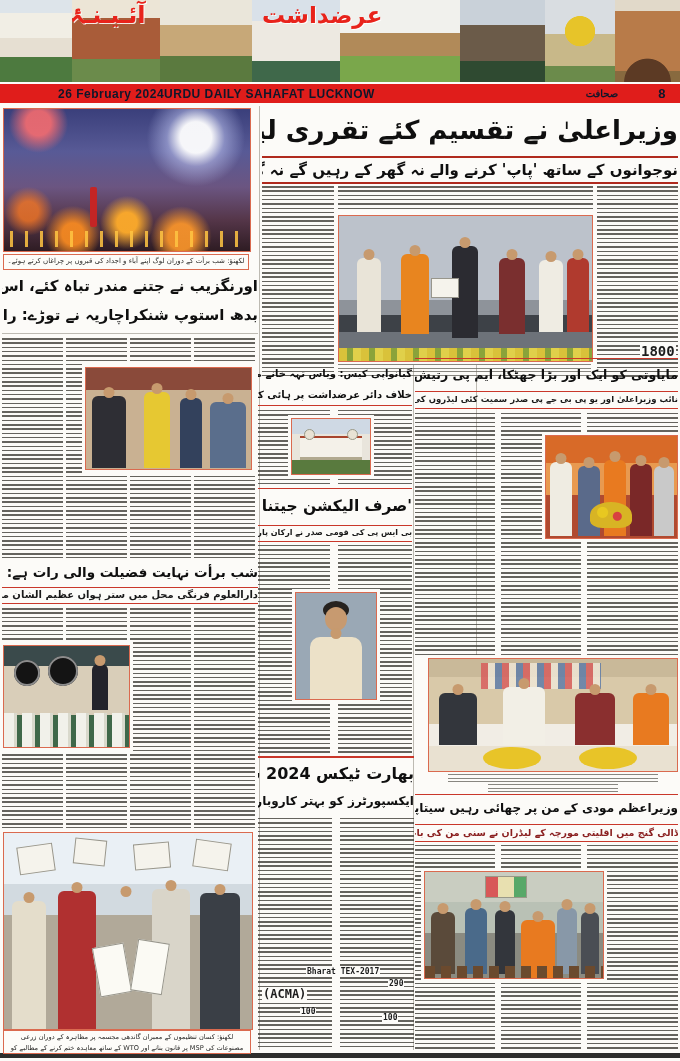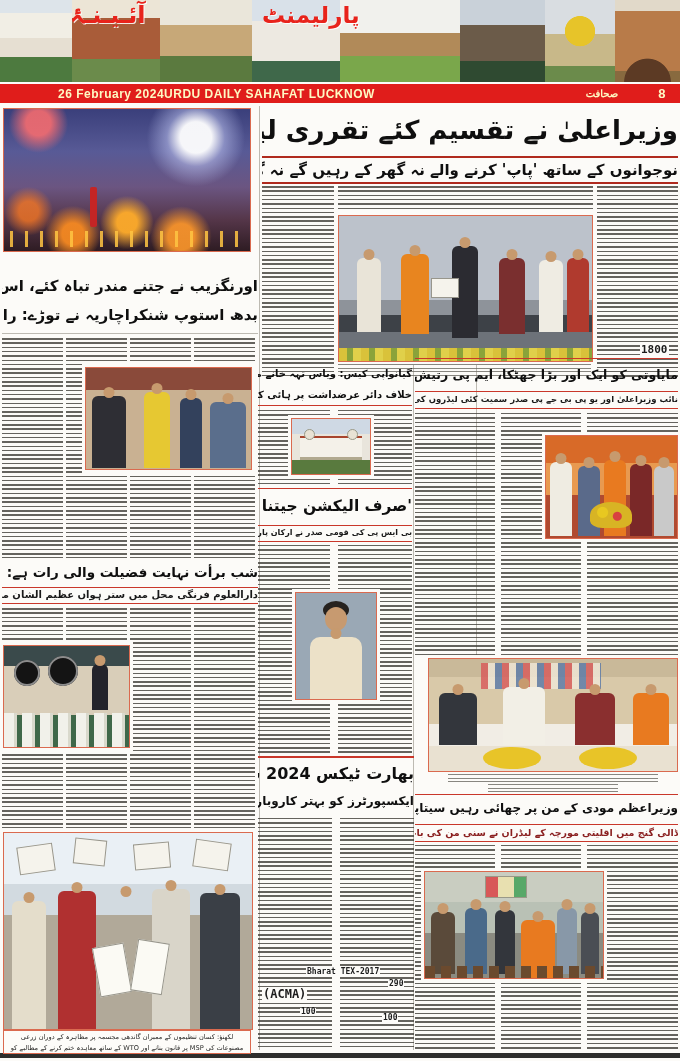--- a/index.html
+++ b/index.html
@@ -24,21 +24,21 @@
   .fg:before{content:"";position:absolute;top:-9px;left:50%;transform:translateX(-50%);
              width:11px;height:11px;border-radius:50%;background:#c79a6e;}
   .pl{position:absolute;background:#f5f3ec;border:1px solid #98968c;}
   .dot{position:absolute;border-radius:50%;}
   
   .mast{position:absolute;left:0;top:0;width:680px;height:82px;display:flex;}
   .mseg{height:100%;}
   .mword{position:absolute;color:#e8231b;font-weight:bold;font-family:"DejaVu Sans",sans-serif;
          text-shadow:1px 1px 0 rgba(255,255,255,.85);white-space:nowrap;}
   
-  .bar{position:absolute;left:0;top:84px;width:680px;height:19px;background:#e01d1b;color:#fef9c3;
+  .bar{position:absolute;left:0;top:84px;width:680px;height:19px;background:#e01d1b;color:#0f172a;
        display:flex;align-items:center;font-weight:bold;}
   .bar .lat{font-family:"Liberation Sans",sans-serif;font-size:12px;letter-spacing:.5px;}
   .bar .urd{font-family:Liberation Sans, sans-serif;font-size:10px;direction:rtl;}
   .tok{position:absolute;background:#fcfbf8;color:#1c1c1c;font-family:"DejaVu Sans Mono",monospace;
        font-weight:bold;padding:0 1px;line-height:1;}
 </style>
 </head>
 <body>
 
 <div class="page">
@@ -46,42 +46,42 @@
   <div class="mast">
     <div class="mseg" style="width:72px;background:linear-gradient(180deg,#dde4ea 0 16%,#f1eee5 16% 46%,#e6dfd2 46% 70%,#4d7a3f 70% 100%);"></div>
     <div class="mseg" style="width:88px;background:linear-gradient(180deg,#ece5d6 0 22%,#a95c39 22% 72%,#6b8b4b 72% 100%);"></div>
     <div class="mseg" style="width:92px;background:linear-gradient(180deg,#eae6da 0 30%,#c7a878 30% 68%,#5b7a3f 68% 100%);"></div>
     <div class="mseg" style="width:88px;background:linear-gradient(180deg,#d9e1e9 0 26%,#ede9e1 26% 74%,#3f684a 74% 100%);"></div>
     <div class="mseg" style="width:120px;background:linear-gradient(180deg,#f1f1ed 0 40%,#b18a59 40% 68%,#7aa74b 68% 100%);"></div>
     <div class="mseg" style="width:85px;background:linear-gradient(180deg,#c9d1d9 0 30%,#6b5b49 30% 74%,#2f4a31 74% 100%);"></div>
     <div class="mseg" style="width:70px;background:radial-gradient(circle at 50% 38%,#e7c429 0 24%,transparent 25%),linear-gradient(180deg,#d9dde1 0 42%,#c8b889 42% 80%,#6b8b4b 80% 100%);"></div>
     <div class="mseg" style="width:65px;background:radial-gradient(circle at 50% 100%,#5c3a24 0 26%,transparent 27%),linear-gradient(180deg,#e1d9c9 0 14%,#b87b49 14% 86%,#886a3f 86% 100%);"></div>
     <div class="mword" style="left:70px;top:1px;font-size:24px;letter-spacing:4px;">آئـیـنـۂ</div>
-    <div class="mword" style="left:262px;top:2px;font-size:23px;letter-spacing:7px;">پارلیمنٹ</div>
+    <div class="mword" style="left:262px;top:2px;font-size:23px;letter-spacing:7px;">عرضداشت</div>
   </div>
 
   <div class="bar">
     <span class="lat" style="margin-left:58px;">26 February 2024</span>
     <span class="lat" style="">URDU DAILY SAHAFAT LUCKNOW</span>
     <span style="flex:1"></span>
     <span class="urd" style="margin-right:40px;">صحافت</span>
     <span class="lat" style="margin-right:14px;font-size:13px;">8</span>
   </div>
 
   <div class="vrule" style="left:259px;top:106px;height:944px;"></div>
   <div class="vrule" style="left:413px;top:361px;height:689px;"></div>
   <div class="vrule" style="left:476px;top:361px;height:294px;"></div>
 
   <div class="hl abs" style="left:262px;top:108px;width:416px;height:44px;font-size:26px;line-height:44px;">وزیراعلیٰ نے تقسیم کئے تقرری لیٹر، پیپر لیک پر دی کھلی وارننگ</div>
   <div class="hl abs" style="left:262px;top:156px;width:416px;height:24px;font-size:15px;line-height:24px;border-top:2px solid #b02a1e;border-bottom:2px solid #b02a1e;">نوجوانوں کے ساتھ 'پاپ' کرنے والے نہ گھر کے رہیں گے نہ گھاٹ کے :یوگی</div>
 
   <div class="tx abs" style="left:338px;top:186px;width:255px;height:25px;"></div>
   <div class="tx abs" style="left:262px;top:186px;width:72px;height:190px;"></div>
   <div class="tx abs" style="left:597px;top:186px;width:81px;height:192px;"></div>
-  <span class="tok" style="left:640px;top:344px;font-size:11px;">1800</span>
+  <span class="tok" style="left:640px;top:344px;font-size:14px;">1800</span>
 
   <div class="ph" style="left:338px;top:215px;width:253px;height:145px;background:linear-gradient(180deg,#bcc2cb 0 58%,#8e939a 58% 68%,#3d4147 68% 80%,#6d7279 80% 100%);">
     <div class="fg" style="left:18px;top:42px;width:24px;height:74px;background:#e9e4d8;"></div>
     <div class="fg" style="left:62px;top:38px;width:28px;height:80px;background:#e8851f;"></div>
     <div class="fg" style="left:113px;top:30px;width:26px;height:92px;background:#2b2b31;"></div>
     <div class="pl" style="left:92px;top:62px;width:26px;height:18px;"></div>
     <div class="fg" style="left:160px;top:42px;width:26px;height:76px;background:#7a2f2f;"></div>
     <div class="fg" style="left:200px;top:44px;width:24px;height:72px;background:#efece3;"></div>
     <div class="fg" style="left:228px;top:42px;width:22px;height:74px;background:#b03a2e;"></div>
     <div class="abs" style="left:0;bottom:0;width:100%;height:13px;background:repeating-linear-gradient(90deg,#d9c23a 0 8px,#8aa33a 8px 14px,#e0d04a 14px 22px);"></div>
@@ -92,20 +92,21 @@
        radial-gradient(circle at 78% 20%, rgba(255,255,255,.95) 0 7%, rgba(205,212,255,.45) 13%, transparent 22%),
        radial-gradient(circle at 14% 10%, rgba(255,110,110,.85) 0 5%, transparent 12%),
        radial-gradient(circle at 50% 80%, rgba(255,172,42,.95) 0 6%, transparent 16%),
        radial-gradient(circle at 28% 88%, rgba(255,142,32,.9) 0 5%, transparent 13%),
        radial-gradient(circle at 72% 90%, rgba(255,152,42,.9) 0 6%, transparent 14%),
        radial-gradient(circle at 10% 72%, rgba(255,122,32,.75) 0 4%, transparent 10%),
        linear-gradient(180deg,#3a3f7b 0%,#585a96 30%,#6b5581 55%,#553649 78%,#2e1c23 100%);">
     <div class="abs" style="left:86px;top:78px;width:7px;height:40px;background:#c42525;border-radius:2px;"></div>
     <div class="abs" style="left:0;bottom:4px;width:100%;height:16px;opacity:.9;background:repeating-linear-gradient(90deg,transparent 0 6px,rgba(255,196,66,.95) 6px 9px,transparent 9px 15px);"></div>
   </div>
+  <div class="capbox" style="left:3px;top:254px;width:244px;height:14px;font-size:7px;line-height:13px;">لکھنؤ: شب برأت کے دوران لوگ اپنے آباء و اجداد کی قبروں پر چراغاں کرتے ہوئے۔</div>
 
   <div class="hl abs" style="left:2px;top:272px;width:256px;height:29px;font-size:15px;line-height:29px;">اورنگزیب نے جتنے مندر تباہ کئے، اس سے زیادہ</div>
   <div class="hl abs" style="left:2px;top:301px;width:256px;height:29px;font-size:15px;line-height:29px;">بدھ استوپ شنکراچاریہ نے توڑے: رام گوپال یادو</div>
   <div class="hrule" style="left:2px;top:333px;width:256px;background:#bdbab2;height:1px;"></div>
 
   <div class="tx abs" style="left:2px;top:338px;width:61px;height:220px;"></div>
   <div class="tx abs" style="left:66px;top:338px;width:61px;height:220px;"></div>
   <div class="tx abs" style="left:130px;top:338px;width:61px;height:220px;"></div>
   <div class="tx abs" style="left:194px;top:338px;width:61px;height:220px;"></div>
   <div class="ph" style="left:85px;top:367px;width:165px;height:101px;background:linear-gradient(180deg,#8a4a3a 0 22%,#c9b192 22% 100%);">

